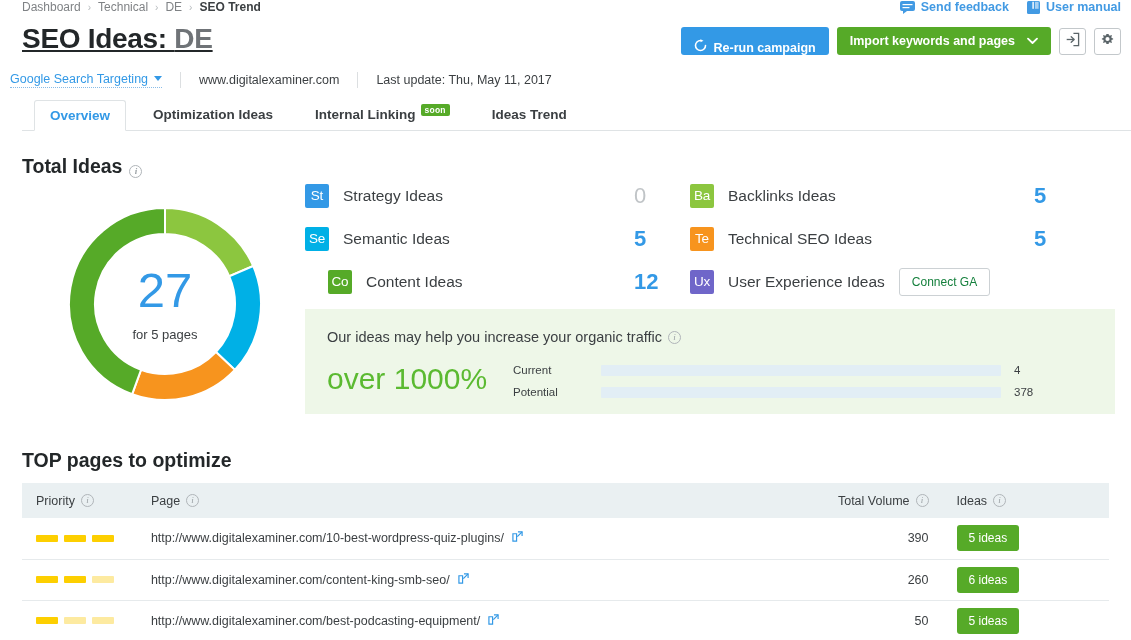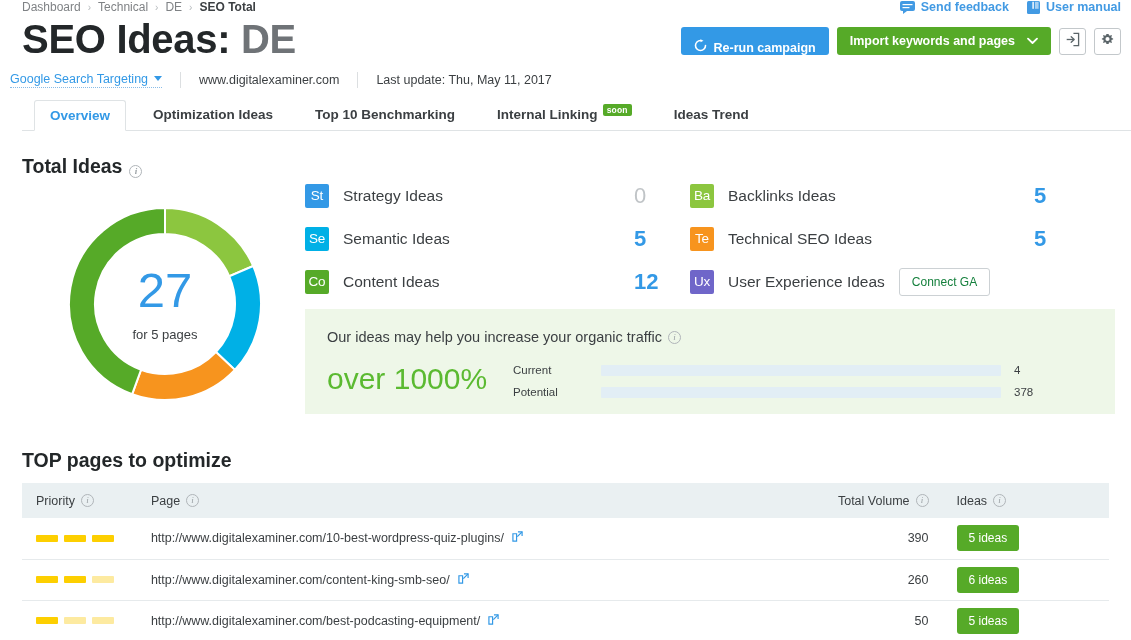--- a/index.html
+++ b/index.html
@@ -34,22 +34,22 @@
   }
   .crumb { color: #7f8285; cursor: pointer; }
   .crumb.last { color: #3b3f42; font-weight: 600; cursor: default; }
   .crumb-sep { color: #b6babd; font-size: 10px; }
 
   
   .title-row {
     position: absolute; top: 20px; left: 22px;
   }
   .page-title {
-    font-size: 40px; font-weight: 700; color: #232729;
-    letter-spacing: -0.3px; line-height: 38px;
+    font-size: 28px; font-weight: 700; color: #232729;
+    letter-spacing: -0.3px; line-height: 38px; text-decoration: underline;
   }
   .page-title .dim { color: #6f7377; font-weight: 700; }
 
   .actions {
     position: absolute; top: 27px; right: 10px;
     display: flex; align-items: center; gap: 8px;
   }
   .btn {
     display: inline-flex; align-items: center; gap: 7px;
     height: 28px; padding: 0 13px; border-radius: 3px;
@@ -239,21 +239,21 @@
 
 <div class="page">
 
   <div class="breadcrumb">
     <span class="crumb">Dashboard</span>
     <span class="crumb-sep">›</span>
     <span class="crumb">Technical</span>
     <span class="crumb-sep">›</span>
     <span class="crumb">DE</span>
     <span class="crumb-sep">›</span>
-    <span class="crumb last">SEO Total</span>
+    <span class="crumb last">SEO Trend</span>
   </div>
 
   <div class="util-links">
     <span class="util-link">
       <span>
         <svg width="15" height="13" viewBox="0 0 15 13">
             <rect x="0" y="0" width="15" height="10" rx="2" fill="#429ae3"></rect>
             <path d="M3 10 L3 13 L7 10 Z" fill="#429ae3"></path>
             <rect x="2.5" y="3" width="10" height="1.2" fill="#fff"></rect>
             <rect x="2.5" y="6" width="7" height="1.2" fill="#fff"></rect>
@@ -326,23 +326,20 @@
   </div>
 
   <div class="tabs">
     <div class="tab active">
       <span>Overview</span>
     </div>
     <div class="tab">
       <span>Optimization Ideas</span>
     </div>
     <div class="tab">
-      <span>Top 10 Benchmarking</span>
-    </div>
-    <div class="tab">
       <span>Internal Linking</span>
       <span class="soon-badge">soon</span>
     </div>
     <div class="tab">
       <span>Ideas Trend</span>
     </div>
   </div>
 
   <div class="section-title" id="total-ideas-title">
     <span>Total Ideas</span>
@@ -372,21 +369,21 @@
           <span class="legend-val zero">0</span>
         </div>
 
         <div class="legend-row">
           <span class="sq" id="sq-se" style="background: rgb(0, 176, 230);">Se</span>
           <span class="legend-label">Semantic Ideas</span>
           <span class="legend-val">5</span>
         </div>
 
         <div class="legend-row">
-          <span class="sq" id="sq-co" style="background: rgb(86, 170, 40);">Co</span>
+          <span class="sq" id="sq-co" style="background: rgb(86, 170, 40); margin-left: 23px;">Co</span>
           <span class="legend-label">Content Ideas</span>
           <span class="legend-val">12</span>
         </div>
 
       </div>
       <div class="legend-col-right">
 
         <div class="legend-row">
           <span class="sq" id="sq-ba" style="background: rgb(140, 198, 63);">Ba</span>
           <span class="legend-label">Backlinks Ideas</span>

